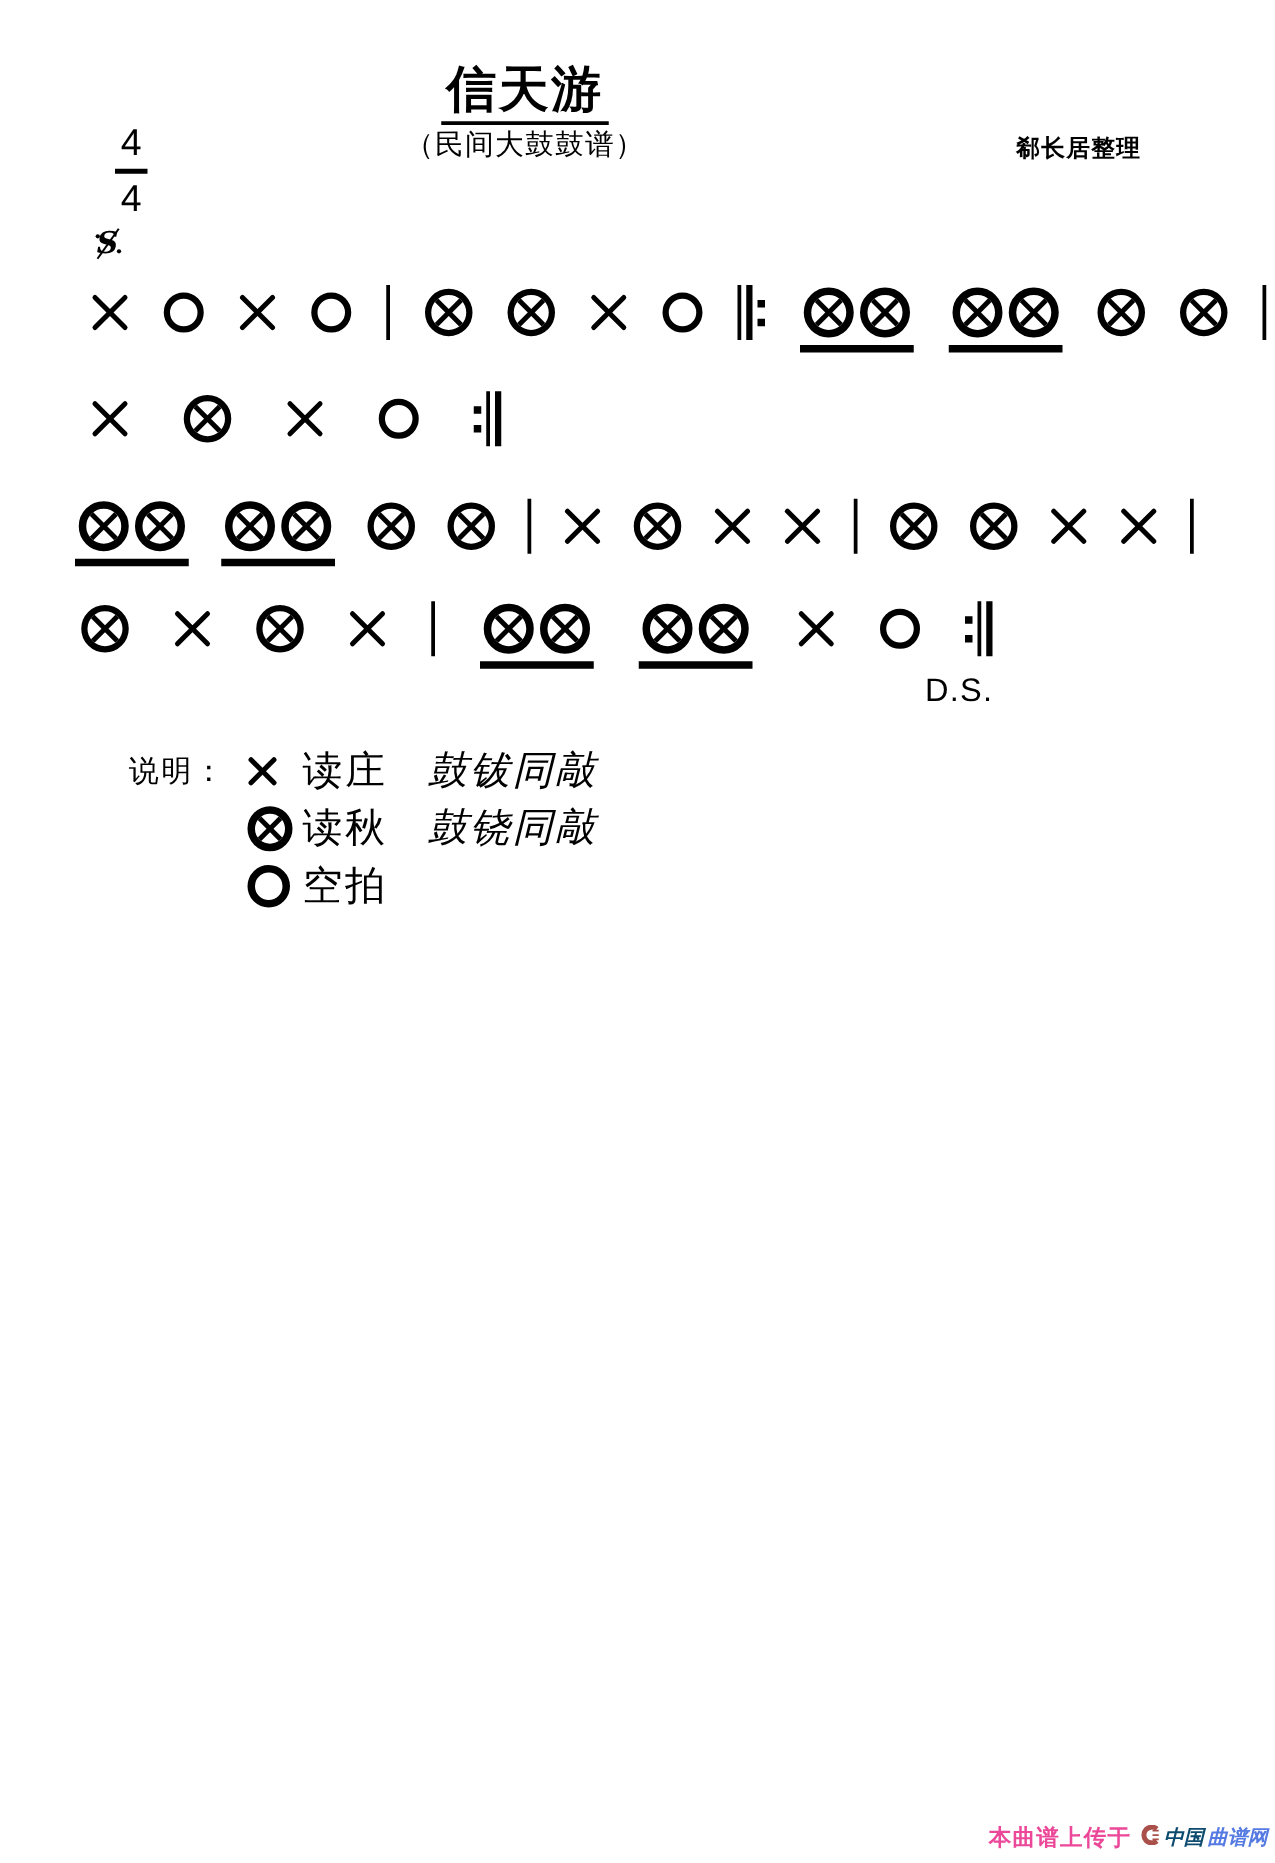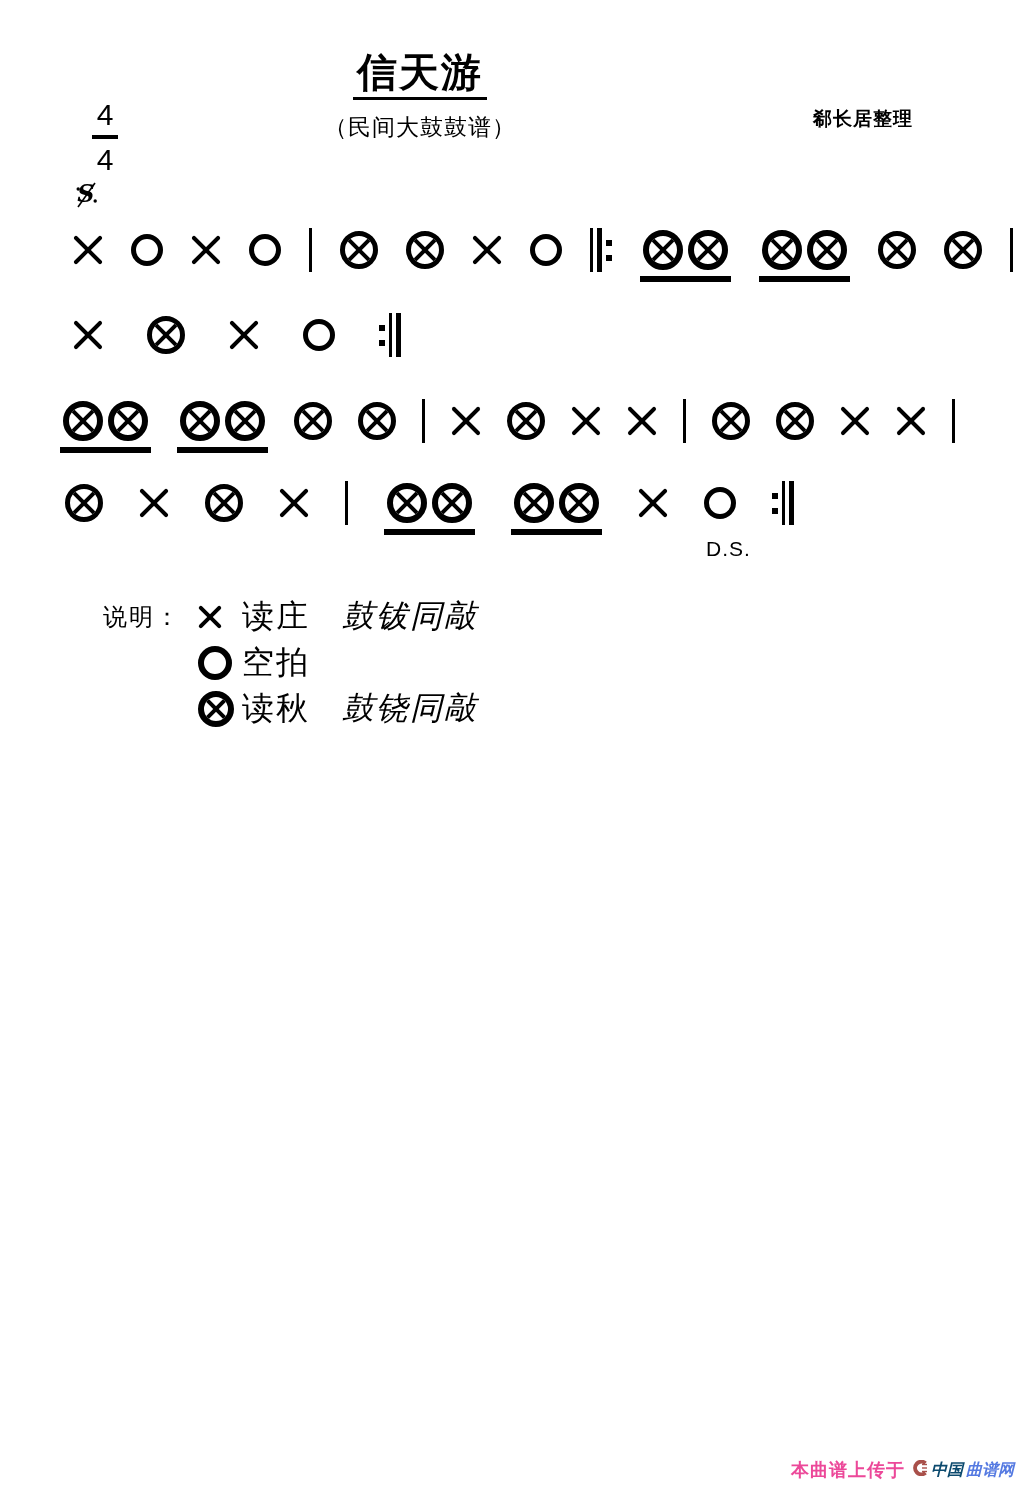--- a/index.html
+++ b/index.html
@@ -4,21 +4,21 @@
 <style>
   * { margin:0; padding:0; box-sizing:border-box; }
   html,body { background:#fff; }
   body { font-family:"Liberation Sans", sans-serif; color:#000; }
   #page { position:relative; width:1020px; height:1490px; background:#ffffff; overflow:hidden; margin:0 auto; }
 
   
   .title-block { position:absolute; top:50px; left:0; width:840px; text-align:center; }
   .title { display:inline-block; font-size:40px; font-weight:bold; line-height:1.1;
            border-bottom:3px solid #000; padding:0 4px 3px; letter-spacing:2px; }
-  .subtitle { margin-top:12px; font-size:23px; letter-spacing:1px; }
+  .subtitle { font-size:23px; letter-spacing:1px; }
   .credit { position:absolute; top:106px; left:813px; font-size:19px; font-weight:bold; letter-spacing:1px; }
 
   .timesig { position:absolute; top:100px; left:86px; width:38px; text-align:center; font-size:30px; line-height:1; }
   .timesig .ts-bar { width:26px; height:4px; background:#000; margin:5px auto 6px; }
 
   .segno { position:absolute; top:180px; left:75px; }
 
   
   .noterow { position:absolute; display:flex; align-items:flex-start; }
   .cell { display:flex; align-items:flex-start; height:46px; }
@@ -37,21 +37,21 @@
   .pair .nox { width:40px; height:40px; margin-top:0; border-width:6px; }
   .pair .nox::before,.pair .nox::after { height:4px; }
 
   .bar { width:3px; height:44px; margin-top:1px; background:#000; }
 
   .rpt { display:flex; gap:4px; height:44px; margin-top:1px; }
   .rpt .thin { width:3px; background:#000; } .rpt .thick { width:5px; background:#000; }
   .rpt .dots { display:flex; flex-direction:column; justify-content:center; gap:9px; }
   .rpt .dots i { display:block; width:6px; height:6px; background:#000; }
 
-  .ds { position:absolute; top:537px; left:706px; font-size:21px; letter-spacing:1px; }
+  .ds { position:absolute; top:537px; left:740px; font-size:26px; letter-spacing:1px; }
 
   
   .legend-label { position:absolute; top:601px; left:103px; font-size:24px; letter-spacing:2px;text-align:center; }
   .legend { position:absolute; top:594px; left:198px; }
   .legend-row { display:flex; align-items:center; height:46px; font-size:32px; }
   .legend-sym { width:44px; display:flex; justify-content:flex-start; align-items:center; }
   .legend .nx { width:24px; height:24px; margin:0; }
   .legend .nx::before,.legend .nx::after { top:10px; height:4px; left:-3px; right:-3px; }
   .legend .nox { width:36px; height:36px; margin:0; border-width:6px; }
   .legend .no { width:34px; height:34px; margin:0; border-width:6px; }
@@ -281,30 +281,30 @@
   <div class="legend">
       <span class="legend-row">
         <span class="legend-sym">
           <span class="nx"></span>
         </span>
         <span class="legend-name">读庄</span>
         <span class="legend-desc">鼓钹同敲</span>
       </span>
       <span class="legend-row">
         <span class="legend-sym">
-          <span class="no"></span>
-        </span>
-        <span class="legend-name">空拍</span>
+          <span class="nox"></span>
+        </span>
+        <span class="legend-name">读秋</span>
+        <span class="legend-desc">鼓铙同敲</span>
       </span>
       <span class="legend-row">
         <span class="legend-sym">
-          <span class="nox"></span>
-        </span>
-        <span class="legend-name">读秋</span>
-        <span class="legend-desc">鼓铙同敲</span>
+          <span class="no"></span>
+        </span>
+        <span class="legend-name">空拍</span>
       </span>
     </div>
 
   <div class="footer">
     <span class="footer-prefix">本曲谱上传于</span>
     <span class="footer-logo">
       <span>
         <svg width="16" height="16" viewBox="0 0 16 16">
           <path d="M13.5 3.2 A6.3 6.3 0 1 0 13.5 12.8" fill="none" stroke="#a9504a" stroke-width="4"></path>
           <line x1="10" y1="4.5" x2="15" y2="4.5" stroke="#a9504a" stroke-width="1.4"></line>

